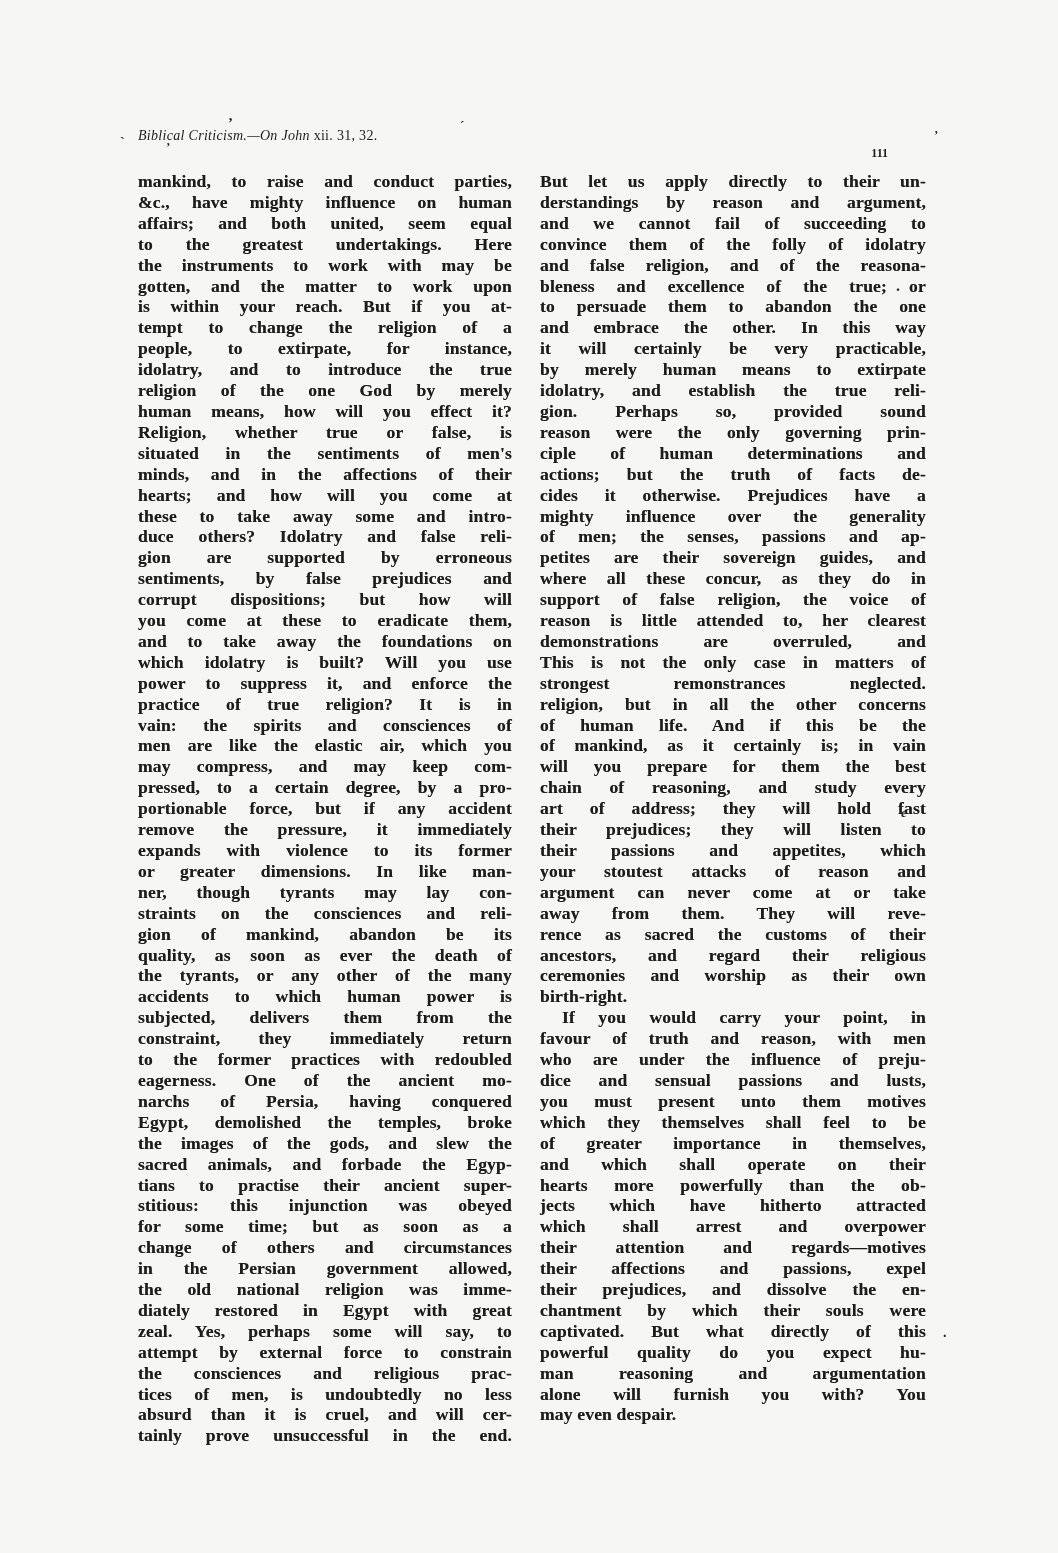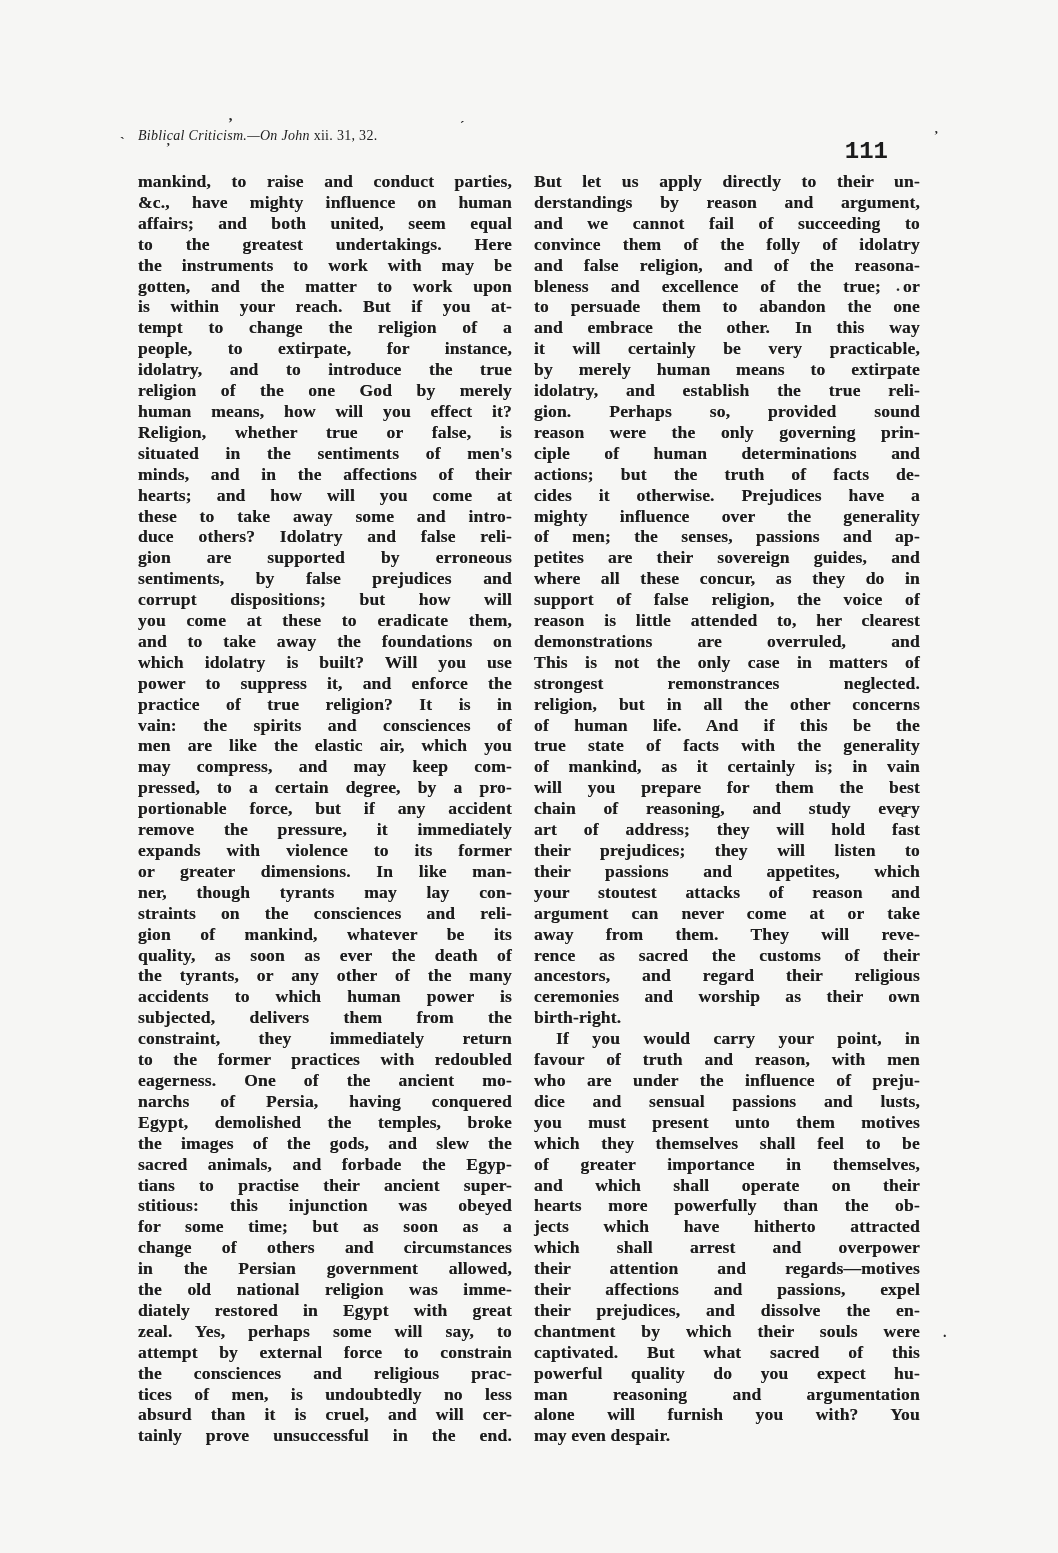--- a/index.html
+++ b/index.html
@@ -17,26 +17,26 @@
   }
   .running-title{
     text-align:left;
     font-size:14px;
     font-weight:normal;
     letter-spacing:0.3px;
     white-space:nowrap;
   }
   .running-title .it{font-style:italic;}
   .page-number{
-    position:absolute;top:10px;right:20px;
-    font-size:24px;font-weight:bold;font-family:Liberation Mono, monospace;
+    position:absolute;top:18px;right:20px;
+    font-size:12px;font-weight:bold;
   }
   .columns{
     position:absolute;top:171px;left:138px;width:770px;
-    display:flex;gap:22px;
+    display:flex;gap:28px;
   }
   .col{flex:none;}
   .col-left{width:374px;}
   .col-right{width:386px;}
   .line{
     font-size:17.6px;
     line-height:20.9px;
     font-weight:bold;
     letter-spacing:0.15px;
     text-align:justify;
@@ -97,21 +97,21 @@
         <div class="line">vain: the spirits and consciences of</div>
         <div class="line">men are like the elastic air, which you</div>
         <div class="line">may compress, and may keep com-</div>
         <div class="line">pressed, to a certain degree, by a pro-</div>
         <div class="line">portionable force, but if any accident</div>
         <div class="line">remove the pressure, it immediately</div>
         <div class="line">expands with violence to its former</div>
         <div class="line">or greater dimensions.  In like man-</div>
         <div class="line">ner, though tyrants may lay con-</div>
         <div class="line">straints on the consciences and reli-</div>
-        <div class="line">gion of mankind, whatever be its</div>
+        <div class="line">gion of mankind, abandon be its</div>
         <div class="line">quality, as soon as ever the death of</div>
         <div class="line">the tyrants, or any other of the many</div>
         <div class="line">accidents to which human power is</div>
         <div class="line">subjected, delivers them from the</div>
         <div class="line">constraint, they immediately return</div>
         <div class="line">to the former practices with redoubled</div>
         <div class="line">eagerness.  One of the ancient mo-</div>
         <div class="line">narchs of Persia, having conquered</div>
         <div class="line">Egypt, demolished the temples, broke</div>
         <div class="line">the images of the gods, and slew the</div>
@@ -151,21 +151,20 @@
         <div class="line">of men; the senses, passions and ap-</div>
         <div class="line">petites are their sovereign guides, and</div>
         <div class="line">where all these concur, as they do in</div>
         <div class="line">support of false religion, the voice of</div>
         <div class="line">reason is little attended to, her clearest</div>
         <div class="line">demonstrations are overruled, and</div>
         <div class="line">This is not the only case in matters of</div>
         <div class="line">strongest remonstrances neglected.</div>
         <div class="line">religion, but in all the other concerns</div>
         <div class="line">of human life.  And if this be the</div>
-        <div class="line">true state of facts with the generality</div>
         <div class="line">of mankind, as it certainly is; in vain</div>
         <div class="line">will you prepare for them the best</div>
         <div class="line">chain of reasoning, and study every</div>
         <div class="line">art of address; they will hold fast</div>
         <div class="line">their prejudices; they will listen to</div>
         <div class="line">their passions and appetites, which</div>
         <div class="line">your stoutest attacks of reason and</div>
         <div class="line">argument can never come at or take</div>
         <div class="line">away from them.  They will reve-</div>
         <div class="line">rence as sacred the customs of their</div>
@@ -180,21 +179,21 @@
         <div class="line">which they themselves shall feel to be</div>
         <div class="line">of greater importance in themselves,</div>
         <div class="line">and which shall operate on their</div>
         <div class="line">hearts more powerfully than the ob-</div>
         <div class="line">jects which have hitherto attracted</div>
         <div class="line">which shall arrest and overpower</div>
         <div class="line">their attention and regards—motives</div>
         <div class="line">their affections and passions, expel</div>
         <div class="line">their prejudices, and dissolve the en-</div>
         <div class="line">chantment by which their souls were</div>
-        <div class="line">captivated.  But what sacred of this</div>
+        <div class="line">captivated.  But what directly of this</div>
         <div class="line">powerful quality do you expect hu-</div>
         <div class="line">man reasoning and argumentation</div>
         <div class="line">alone will furnish you with?   You</div>
         <div class="line last">may even despair.</div>
       </div>
   </div>
 
 <span class="artifact" style="left: 228px; top: 116px; font-size: 15px;">’</span>
     <span class="artifact" style="left: 120px; top: 136px; font-size: 14px;">`</span>
     <span class="artifact" style="left: 166px; top: 140px; font-size: 13px;">’</span>

